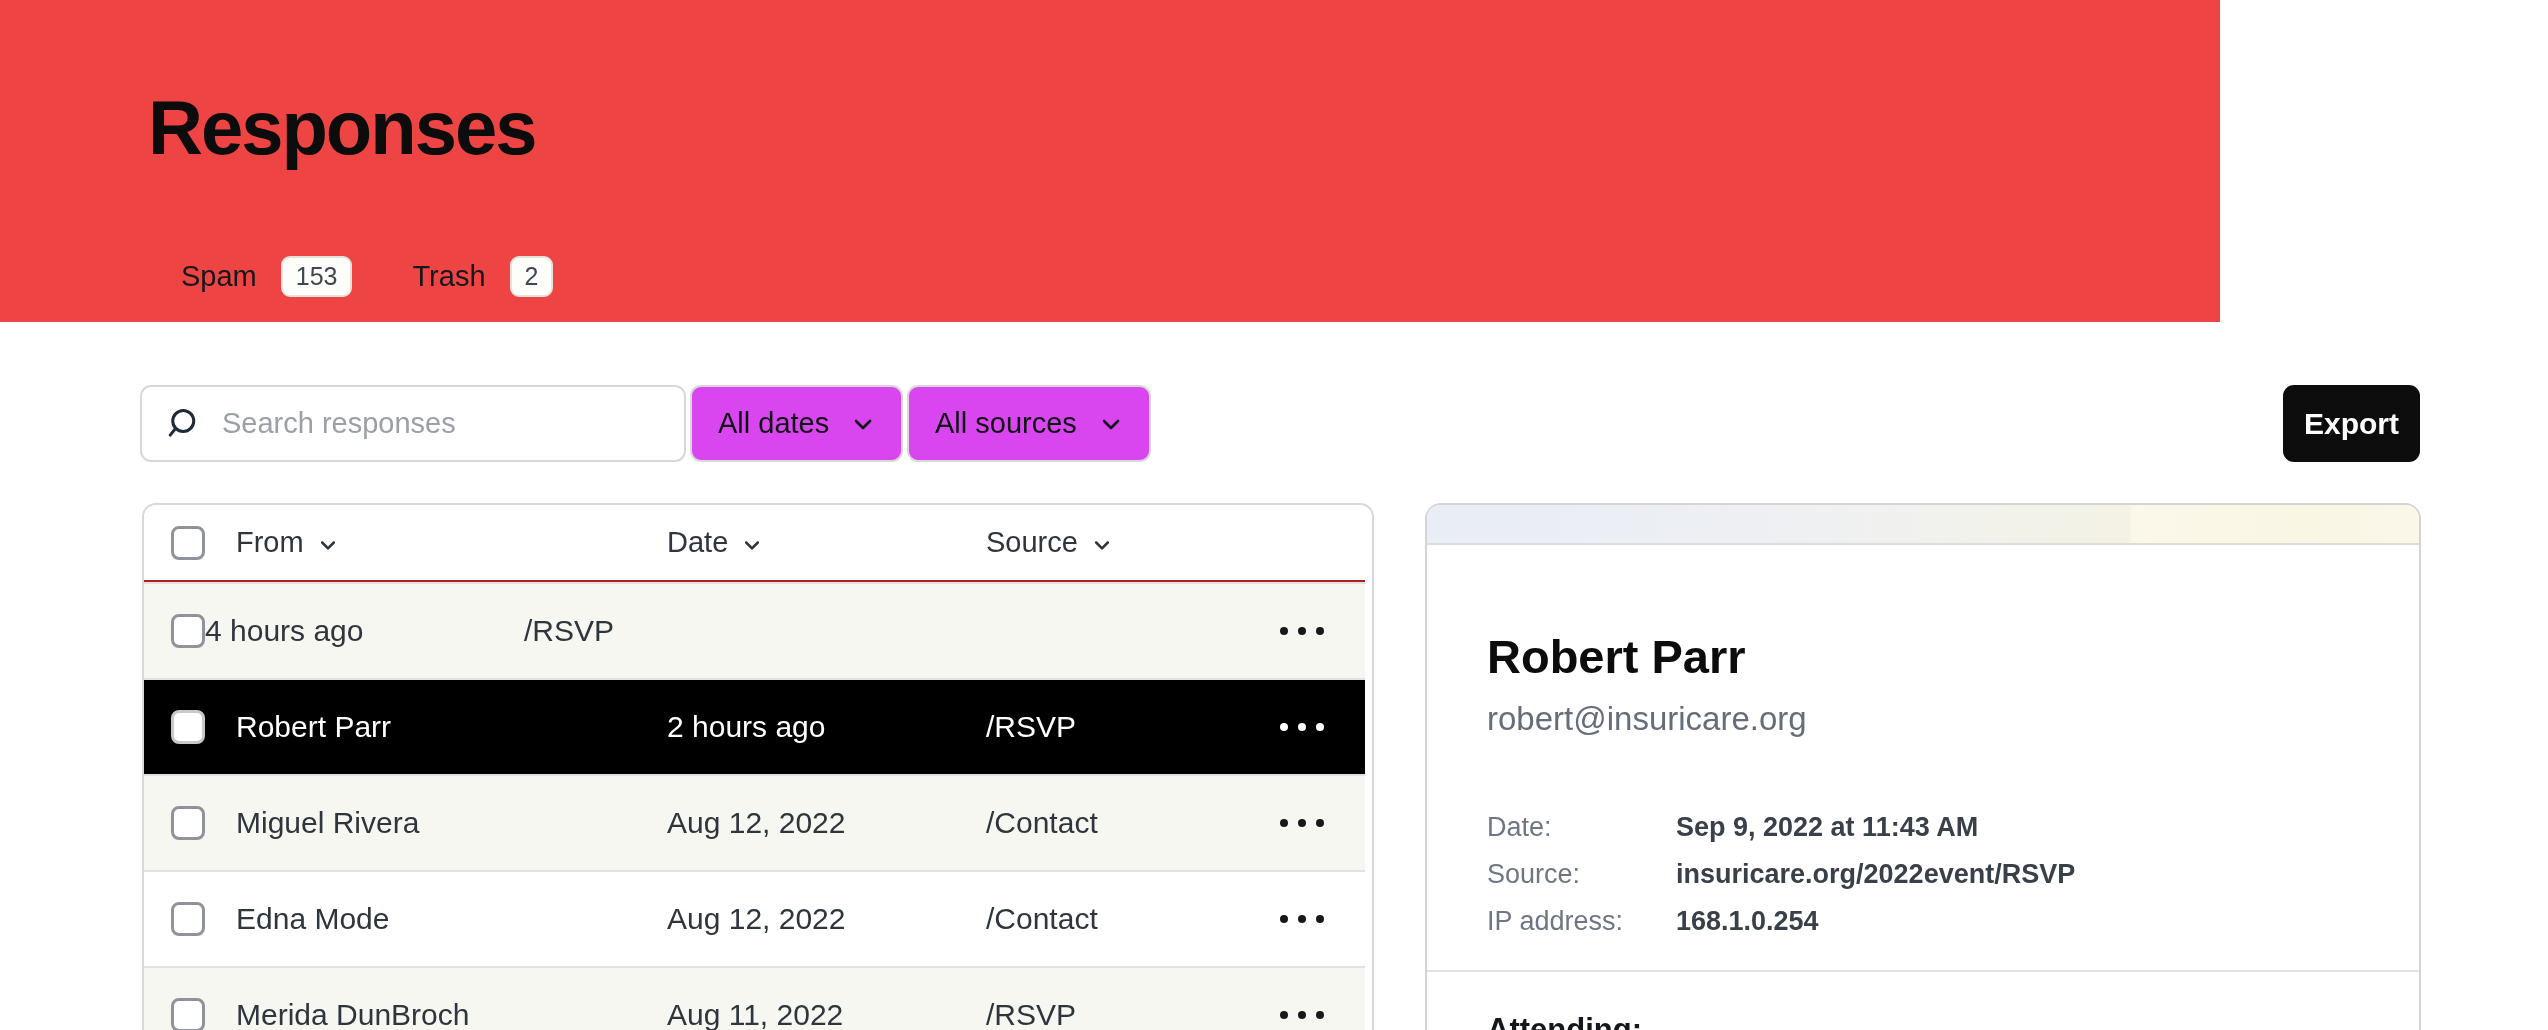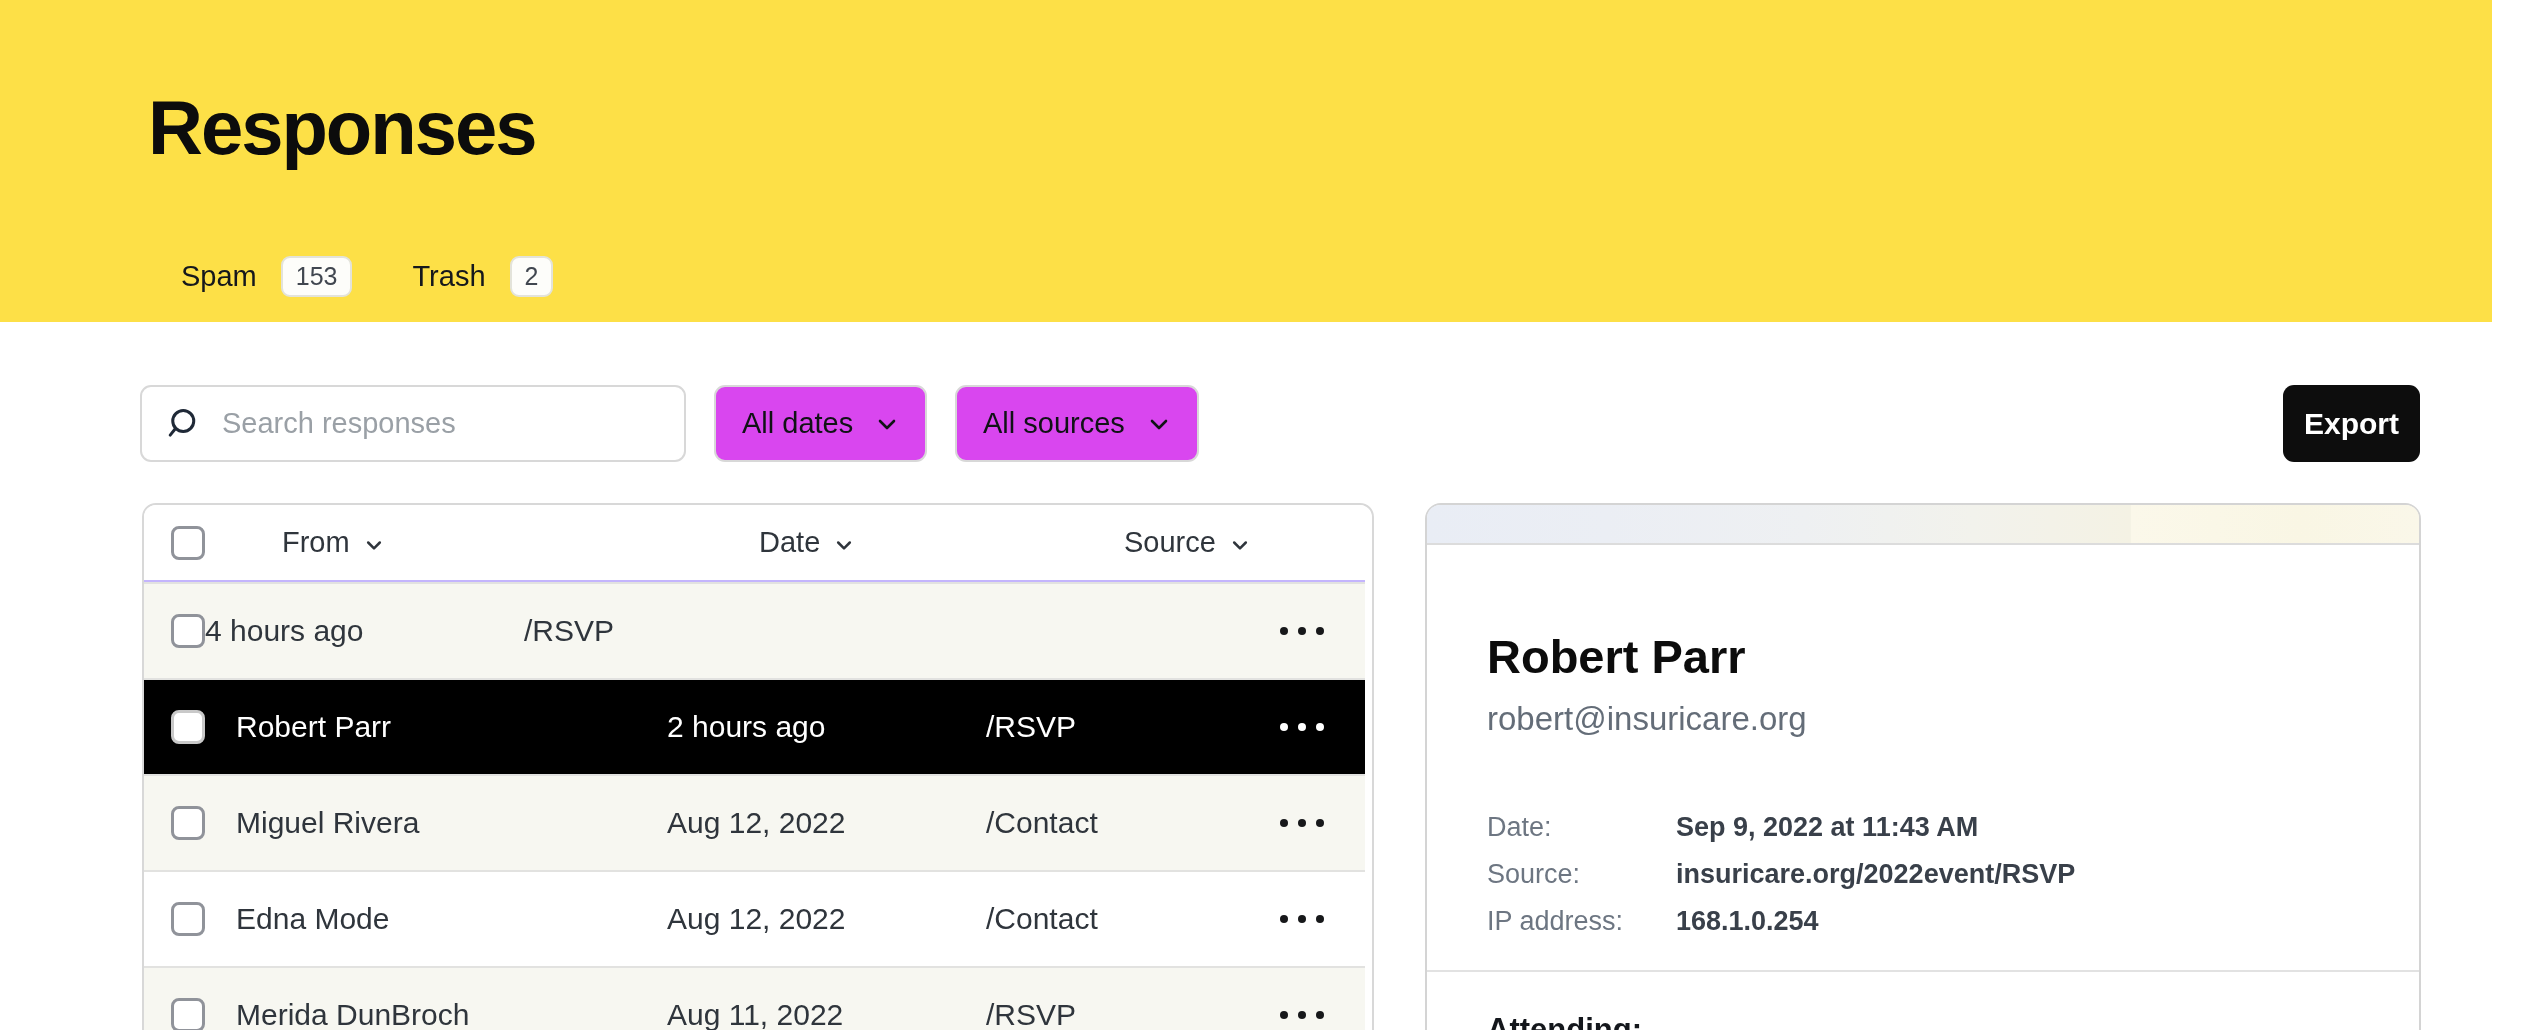--- a/index.html
+++ b/index.html
@@ -1,60 +1,60 @@
 <!DOCTYPE html>
 <html><head>
 <meta charset="utf-8">
 <style>
   * { margin:0; padding:0; box-sizing:border-box; }
   html,body { width:2548px; height:1030px; }
   body { font-family:"Liberation Sans", sans-serif; background:#ffffff; }
   .page { position:relative; width:2548px; height:1030px; overflow:hidden; background:#ffffff; }
 
   
-  .topband { position:absolute; left:0; top:0; width:2492px; height:322px; background:#fde047; }
+  .topband { position:absolute; left:0; top:0; width:2220px; height:322px; background:#ef4444; }
   .page-title { position:absolute; left:148px; top:84px; font-size:76px; font-weight:bold;
                 letter-spacing:-2px; color:#0c0c0c; }
 
   
   .tabs { position:absolute; left:151px; bottom:0; display:flex; }
   .tab { position:relative; display:flex; align-items:center; gap:24px; height:92px;
          padding:0 30px; cursor:pointer; }
   .tab-label { font-size:29px; color:#15181c; }
   .tab.active .tab-label { font-weight:bold; }
   .tab-badge { font-size:25px; color:#414750; background:#fdfdfa; border:2px solid #e3e3da;
                border-radius:9px; padding:6px 13px; line-height:1; }
   .tab-underline { display:none; }
   .tab.active .tab-underline { display:block; position:absolute; left:0; right:0; bottom:0;
                height:7px; background:#0c0c0c; }
 
   
   .toolbar { position:absolute; left:140px; top:385px; width:2280px; height:77px;
-             display:flex; gap:28px; align-items:center; }
+             display:flex; gap:4px; align-items:center; }
   .search-box { display:flex; align-items:center; gap:20px; width:546px; height:77px;
                 background:#fff; border:2px solid #d8d8d8; border-radius:11px; padding-left:24px; }
   .search-box svg { flex:0 0 auto; }
   .search-input { border:none; outline:none; background:transparent; font-family:inherit;
                   font-size:29px; color:#2f353c; width:440px; }
   .search-input::placeholder { color:#9aa0a6; }
   .dropdown { display:flex; align-items:center; justify-content:space-between; height:77px;
               background:#d946ef; border:2px solid #d8d8d8; border-radius:11px; padding:0 26px;
               font-size:29px; color:#101215; cursor:pointer; }
   .dd-dates { width:213px; }
   .dd-sources { width:244px; }
   .export-btn { margin-left:auto; width:137px; height:77px; background:#0d0d0d; color:#ffffff;
                 border:none; border-radius:11px; font-family:inherit; font-size:30px;
                 font-weight:bold; cursor:pointer; }
 
   
   .list-card { position:absolute; left:142px; top:503px; width:1232px; height:600px;
                background:#ffffff; border:2px solid #d8d8d8; border-radius:14px 14px 0 0;
                overflow:hidden; }
   .thead { display:flex; align-items:center; height:77px; padding:0 41px 0 27px;
-           margin-right:7px; border-bottom:2px solid #c4b5fd; background:#ffffff;gap:46px; }
+           margin-right:7px; border-bottom:2px solid #b91c1c; background:#ffffff; }
   .row { display:flex; align-items:center; height:96px; padding:0 41px 0 27px;
          margin-right:7px; border-top:2px solid #e2e2e0; background:#ffffff; cursor:pointer; }
   .row:first-of-type { border-top:none; }
   .row.stripe { background:#f7f7f1; }
   .row.selected { background:#000000; color:#ffffff; margin-left:-4px; padding-left:31px; }
   .cb { flex:0 0 34px; width:34px; height:34px; background:#ffffff; border:3px solid #90939a;
         border-radius:8px; cursor:pointer; }
   .row.selected .cb { border-color:#c9c9c9; }
   .col-name { flex:0 0 431px; margin-left:31px; font-size:30px; color:#2f353c; }
   .col-date { flex:0 0 319px; font-size:30px; color:#2f353c; }

